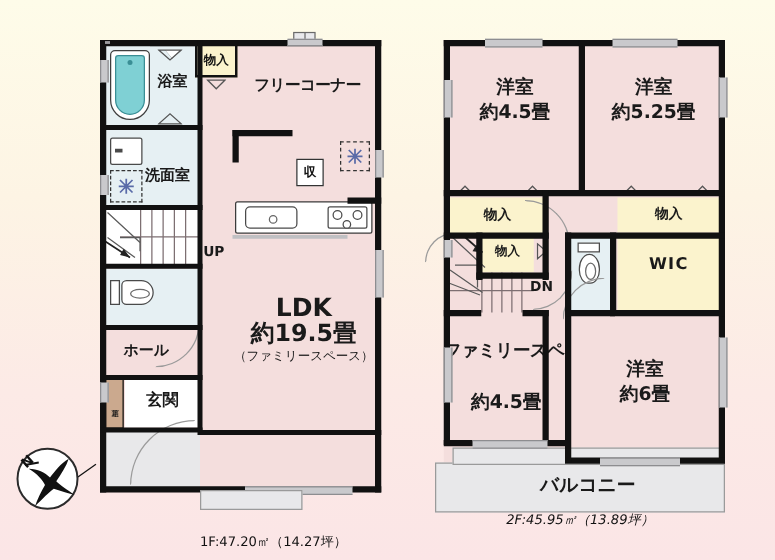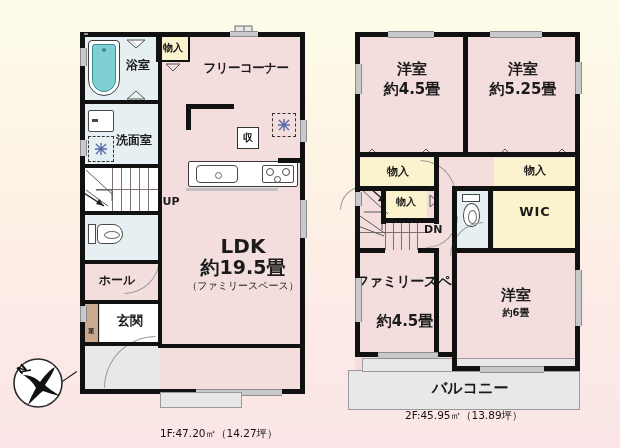--- a/index.html
+++ b/index.html
@@ -241,21 +241,21 @@
       <path d="M8 26 L26 26 L26 44" fill="none" stroke="#5a5a5a" stroke-width="1"></path>
     </svg>
     <div class="lbl b" style="left:424px;top:224px;width:22px;font-size:11px;text-align:left;">DN</div>
 
     <div class="room r-pink" style="left:359px;top:252px;width:92px;height:104px;"></div>
     <div class="lbl b" style="left:355px;top:274px;width:100px;font-size:14px;letter-spacing:-0.5px;">ファミリースペース</div>
     <div class="lbl b" style="left:357px;top:314px;width:96px;font-size:15px;">約4.5畳</div>
 
     <div class="room r-pink" style="left:456px;top:252px;width:120px;height:118px;"></div>
     <div class="lbl b" style="left:468px;top:288px;width:96px;font-size:15px;">洋室</div>
-    <div class="lbl b" style="left:466px;top:308px;width:100px;font-size:10px;">約6畳</div>
+    <div class="lbl b" style="left:466px;top:308px;width:100px;font-size:15px;">約6畳</div>
 
     <div class="door-arc" style="left:420px;top:160px;width:36px;height:36px;border-color:#9a9a9a #9a9a9a transparent transparent;border-radius:0 36px 0 0;"></div>
     <div class="door-arc" style="left:426px;top:216px;width:32px;height:32px;border-color:transparent #9a9a9a #9a9a9a transparent;border-radius:0 0 32px 0;"></div>
     <div class="door-arc" style="left:450px;top:222px;width:34px;height:34px;border-color:#9a9a9a transparent transparent #9a9a9a;border-radius:34px 0 0 0;"></div>
     <div class="door-arc" style="left:340px;top:186px;width:24px;height:24px;border-color:#9a9a9a transparent transparent #9a9a9a;border-radius:24px 0 0 0;"></div>
 
     <div class="room r-grey" style="left:348px;top:370px;width:232px;height:40px;border:1px solid #9a9a9a;box-sizing:border-box;"></div>
     <div class="room r-grey" style="left:362px;top:358px;width:218px;height:14px;border:1px solid #9a9a9a;box-sizing:border-box;"></div>
     <div class="lbl b" style="left:432px;top:381px;width:150px;font-size:15px;text-align:left;">バルコニー</div>
 
@@ -285,21 +285,21 @@
     <div class="win" style="left:388px;top:31px;width:46px;height:5px;"></div>
     <div class="win" style="left:490px;top:31px;width:52px;height:5px;"></div>
     <div class="winv" style="left:355px;top:64px;width:5px;height:30px;"></div>
     <div class="winv" style="left:355px;top:278px;width:5px;height:44px;"></div>
     <div class="winv" style="left:575px;top:62px;width:5px;height:32px;"></div>
     <div class="winv" style="left:575px;top:270px;width:5px;height:56px;"></div>
     <div class="winv" style="left:355px;top:192px;width:5px;height:14px;"></div>
     <div class="win" style="left:378px;top:352px;width:60px;height:5px;"></div>
     <div class="win" style="left:480px;top:366px;width:64px;height:5px;"></div>
 
-    <div class="capt" style="left:405px;top:409px;">2F:45.95㎡（13.89坪）</div>
+    <div class="capt" style="left:405px;top:409px;font-style:italic;">2F:45.95㎡（13.89坪）</div>
   </div>
 
   <div class="compass" style="left:10px;top:355px;width:56px;height:56px;">
     <svg width="56" height="56" viewBox="0 0 56 56">
       <circle cx="28" cy="28" r="24" fill="#ffffff" stroke="#2b2b2b" stroke-width="1.6"></circle>
       <text x="11" y="20" font-family="'DejaVu Sans','Liberation Sans',sans-serif" font-size="11" font-weight="bold" fill="#111" transform="rotate(-42 11 20)">N</text>
       <path d="M10 17 L21 15" stroke="#111" stroke-width="1.6"></path>
       <path d="M45 12 C38 16 34 22 30 27 C26 23 20 20 13 20 C20 24 24 29 26 33 C23 38 20 44 18 50 C24 44 29 39 33 36 C39 38 45 40 50 41 C44 37 38 33 35 30 C39 24 43 18 45 12 Z" fill="#111"></path>
     </svg>
   </div>

